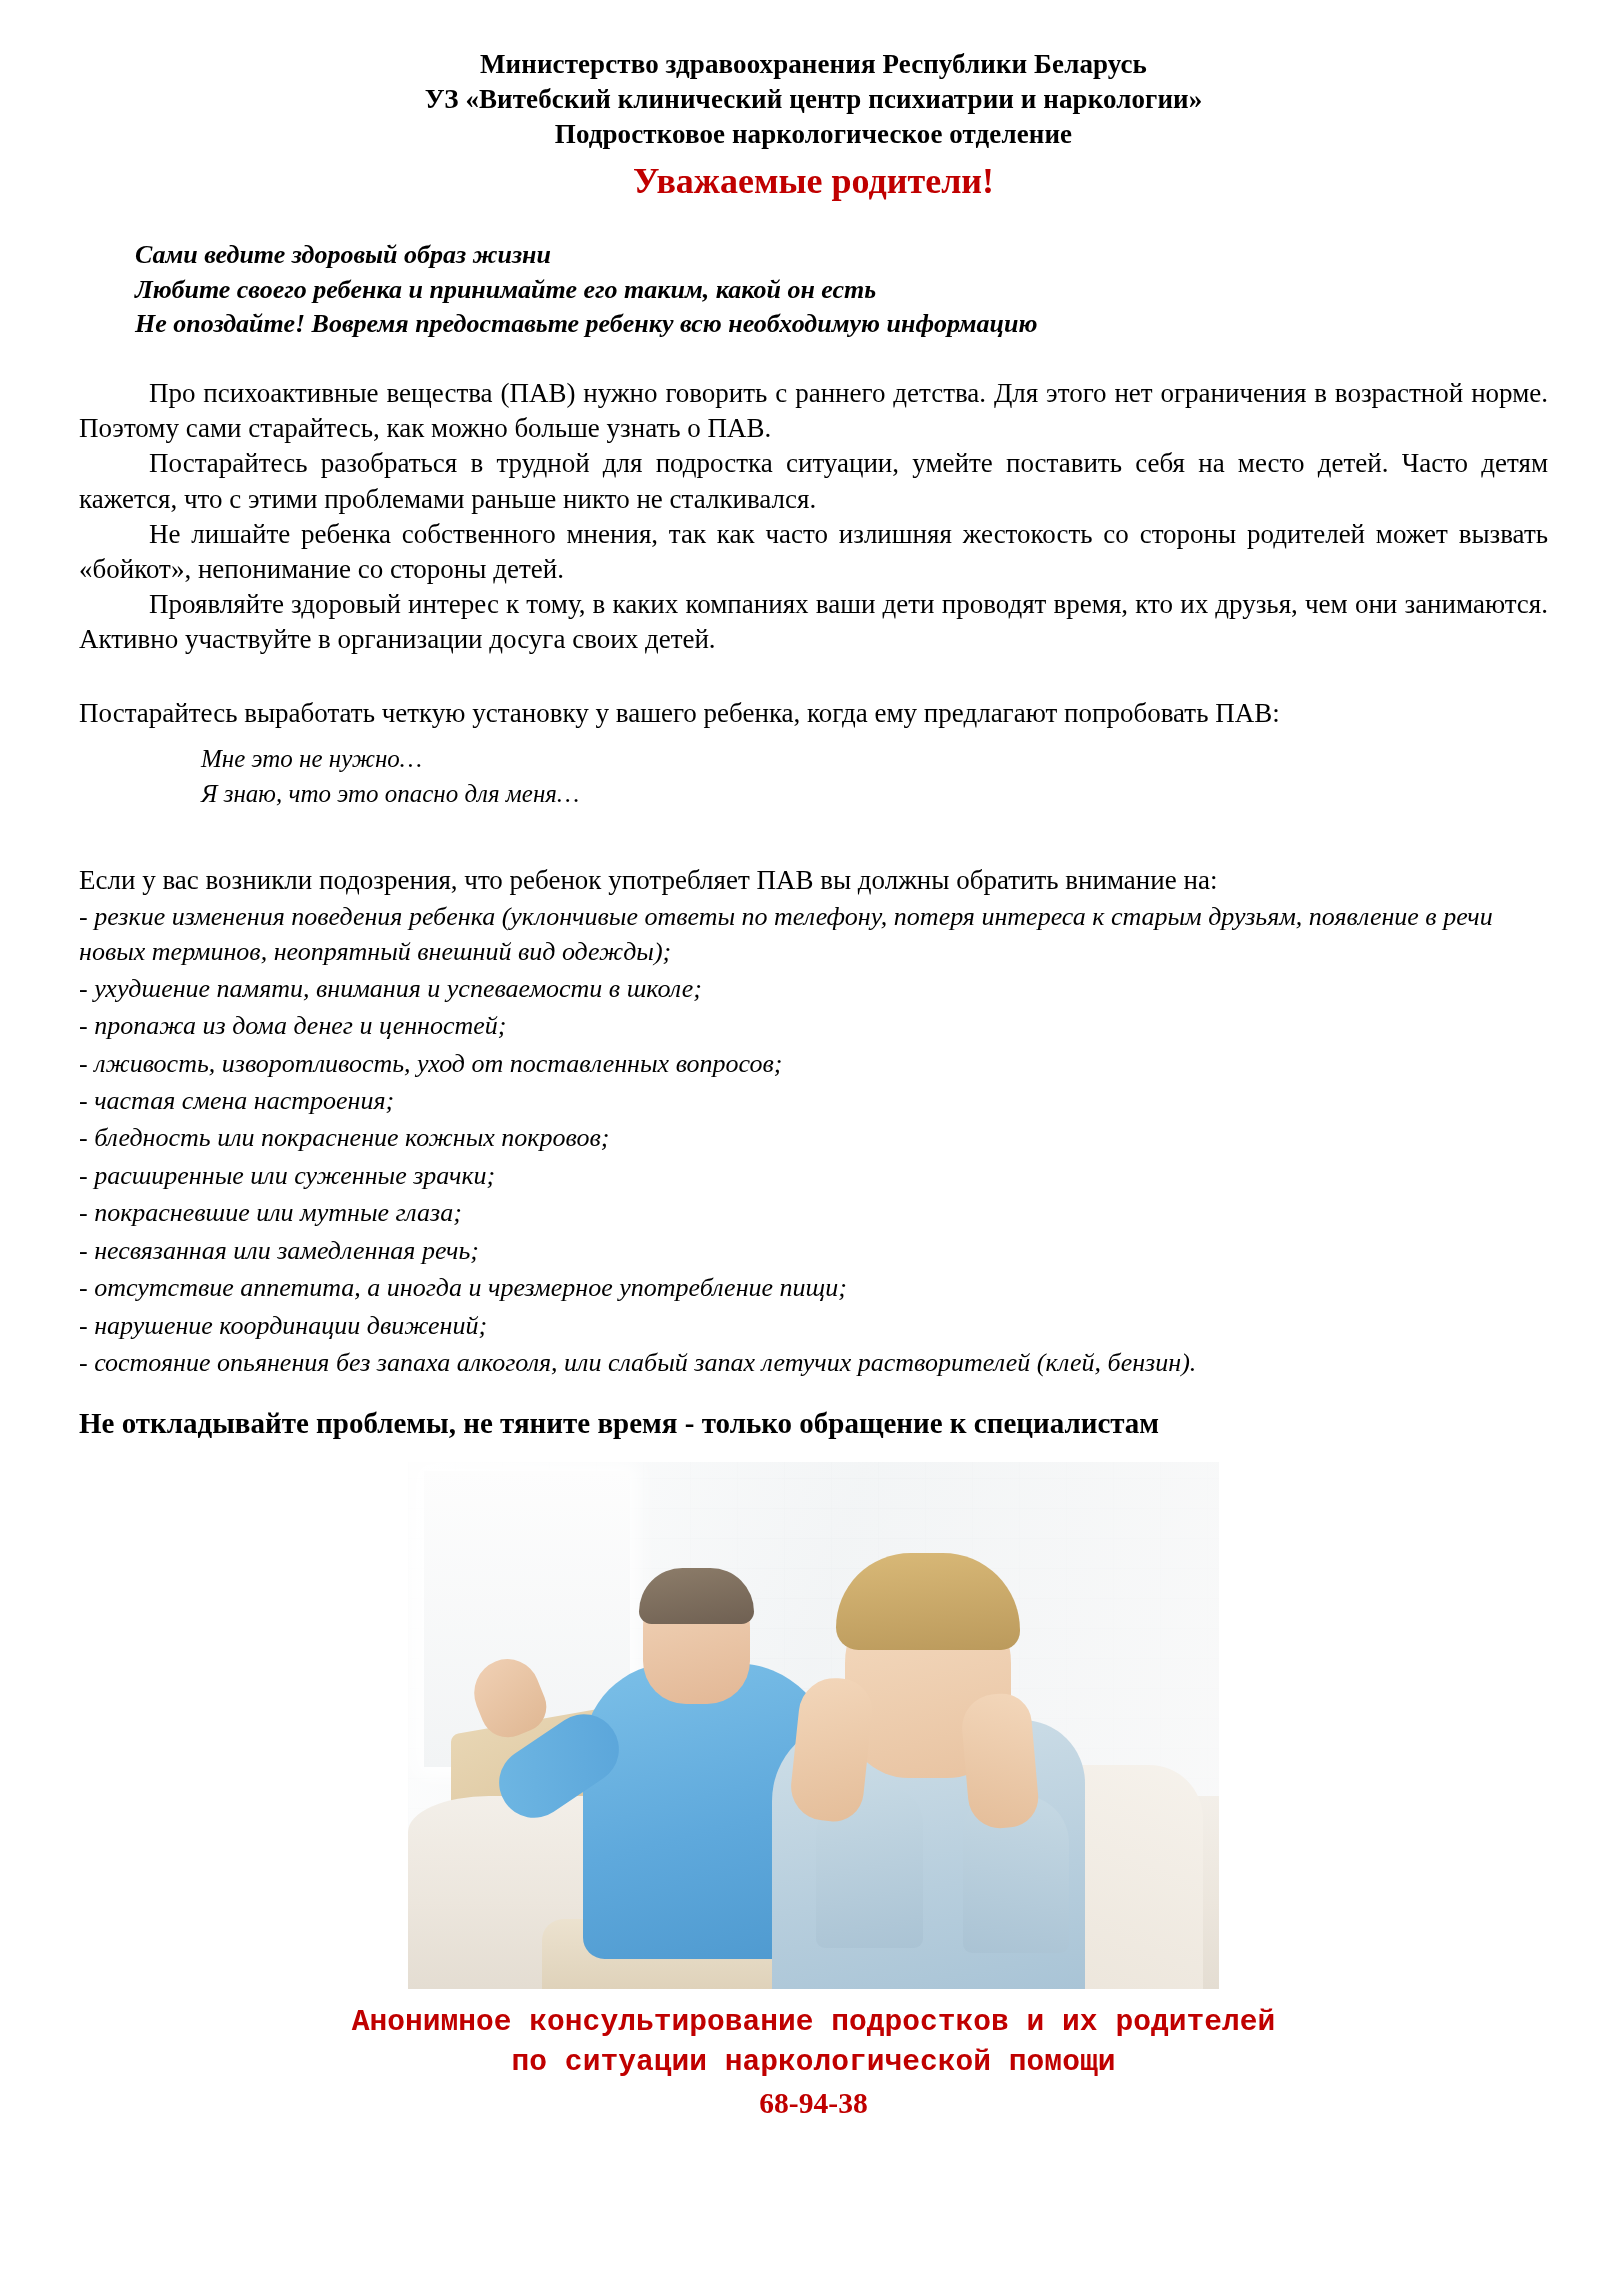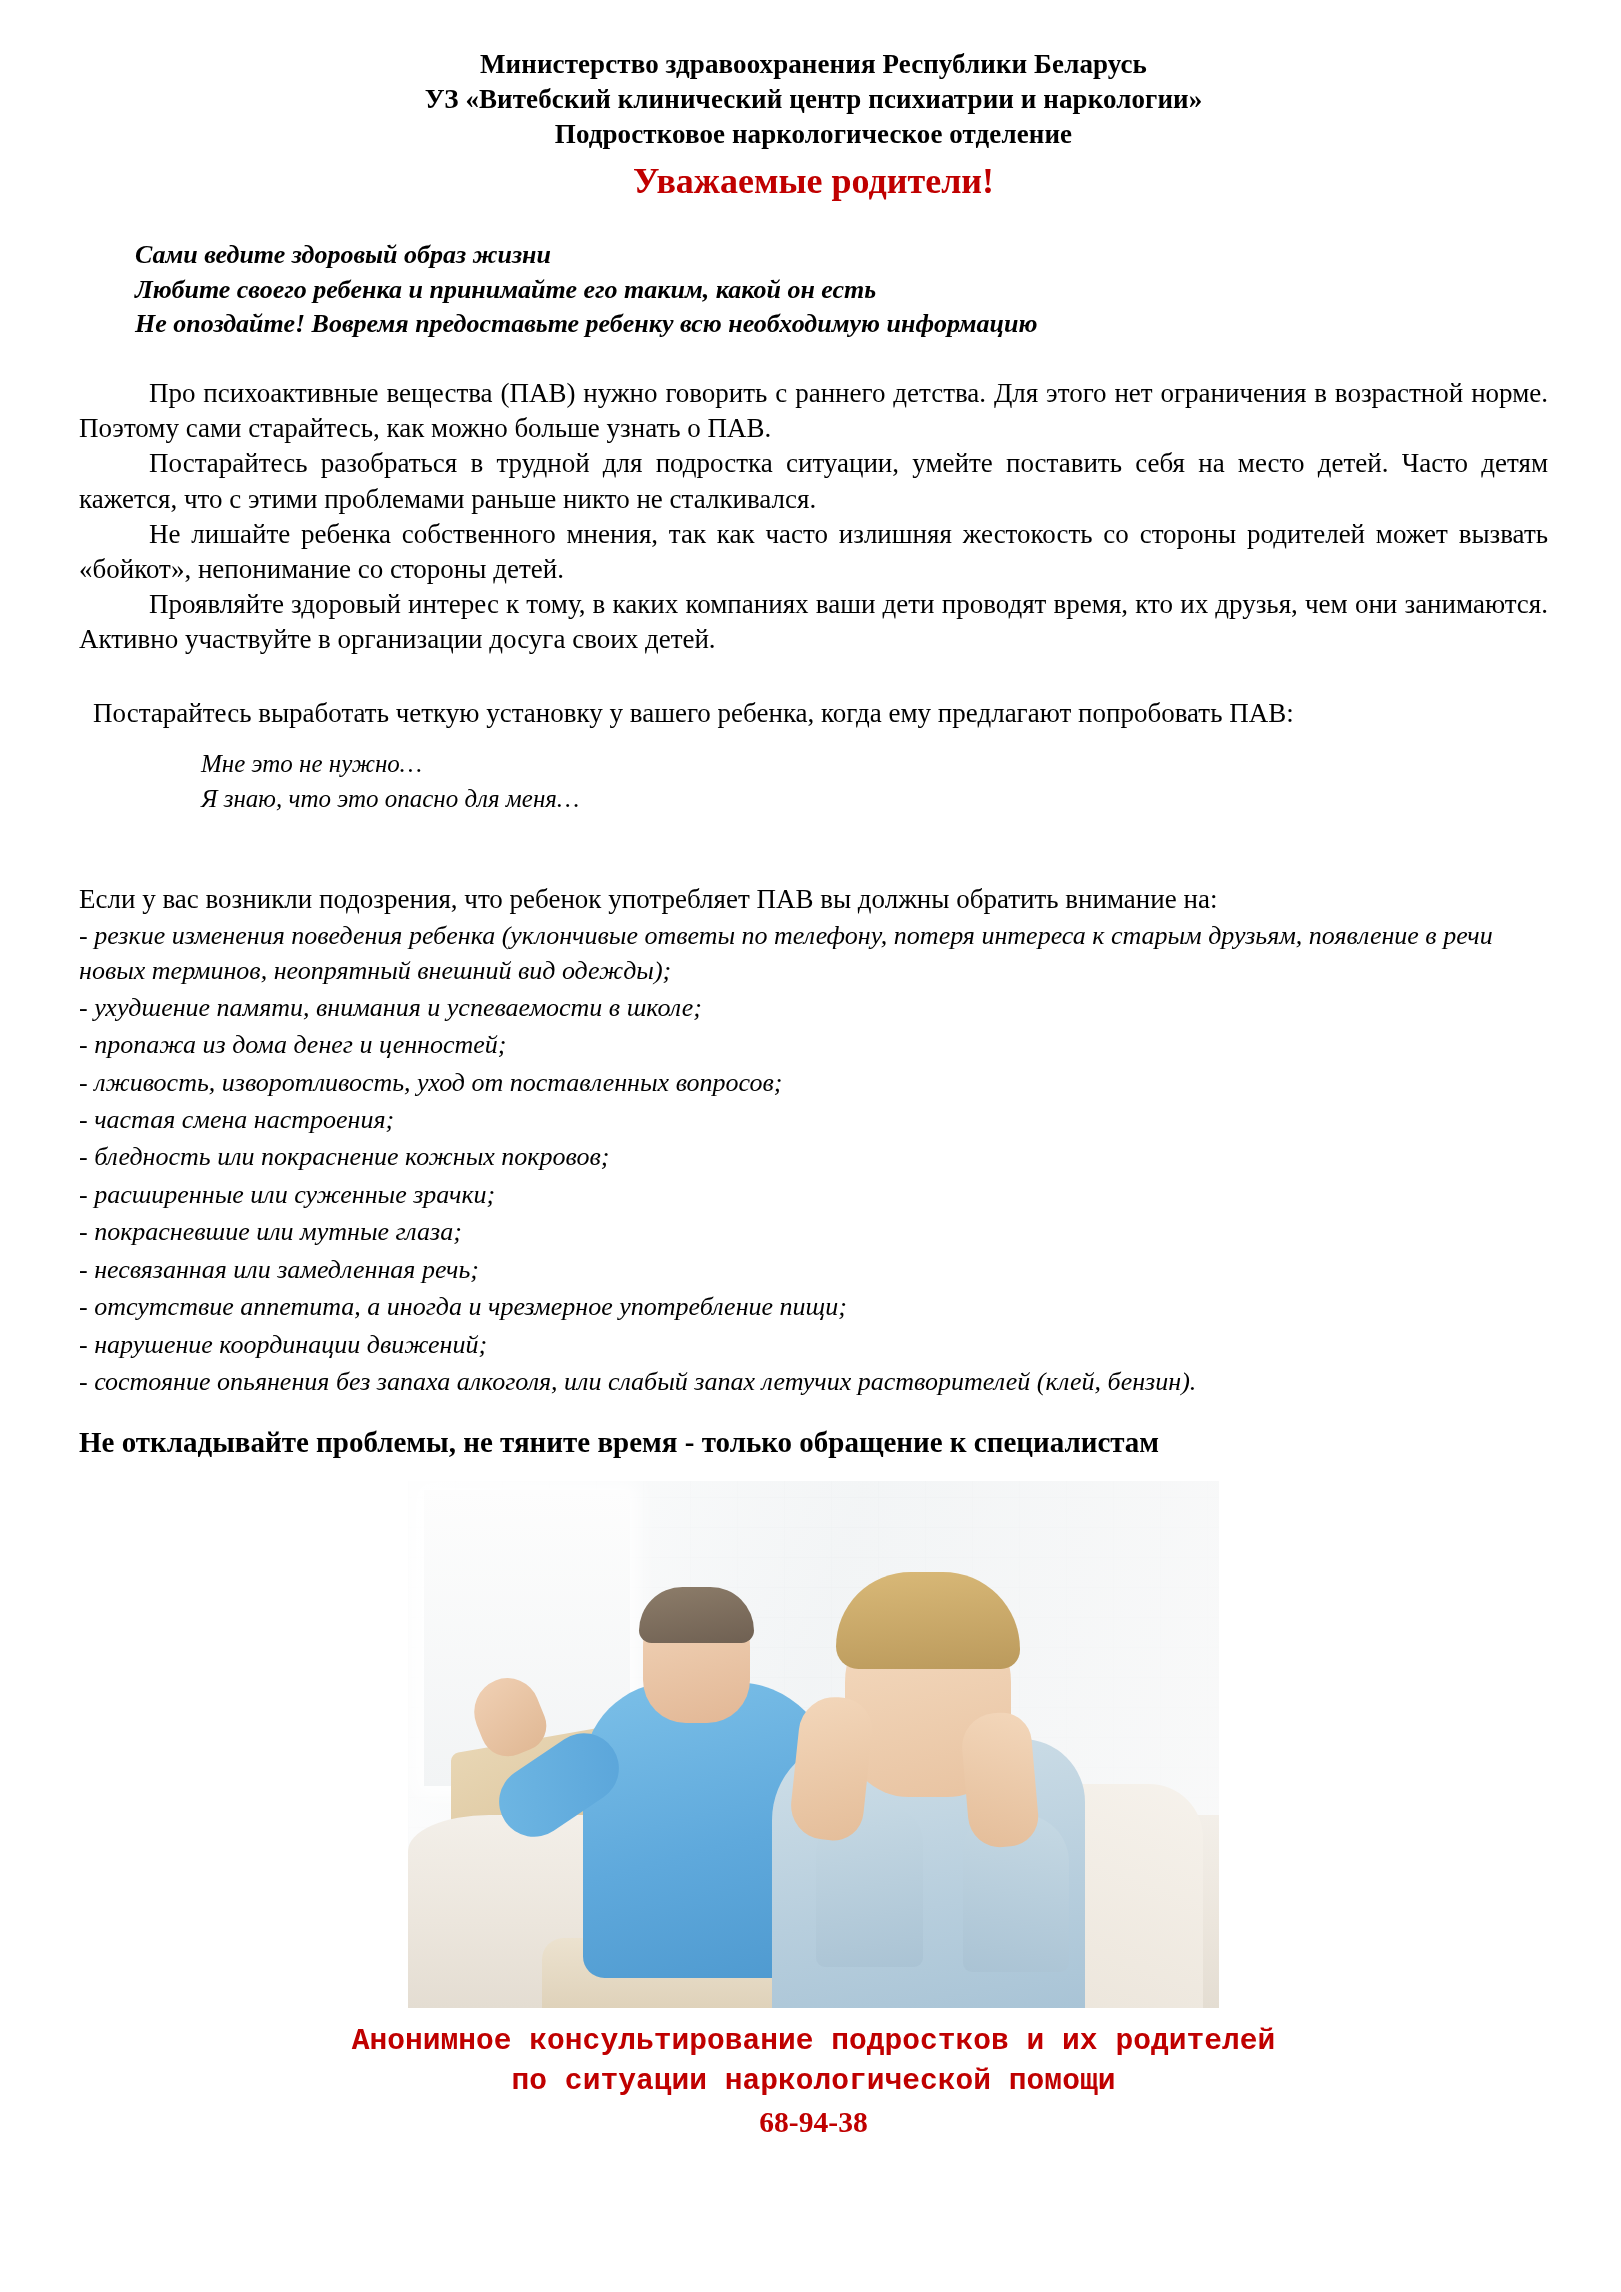--- a/index.html
+++ b/index.html
@@ -78,34 +78,34 @@
     hyphens: none;
   }
 
   
   .setup-block {
     margin-top: 39px;
   }
   .lead {
     font-size: 27px;
     line-height: 1.32;
-    margin: 14px;
+    margin: 0;
   }
   .quote-line {
     font-size: 25px;
     font-style: italic;
     line-height: 1.42;
     margin: 0;
     padding-left: 122px;
   }
   .quote-first { margin-top: 9px; }
 
   
   .symptoms-block {
-    margin-top: 65px;
+    margin-top: 51px;
   }
   .symptom-lead {
     font-size: 27px;
     line-height: 1.32;
     margin: 0 0 1.8px 0;
   }
   .symptom {
     font-size: 26px;
     font-style: italic;
     line-height: 1.44;

